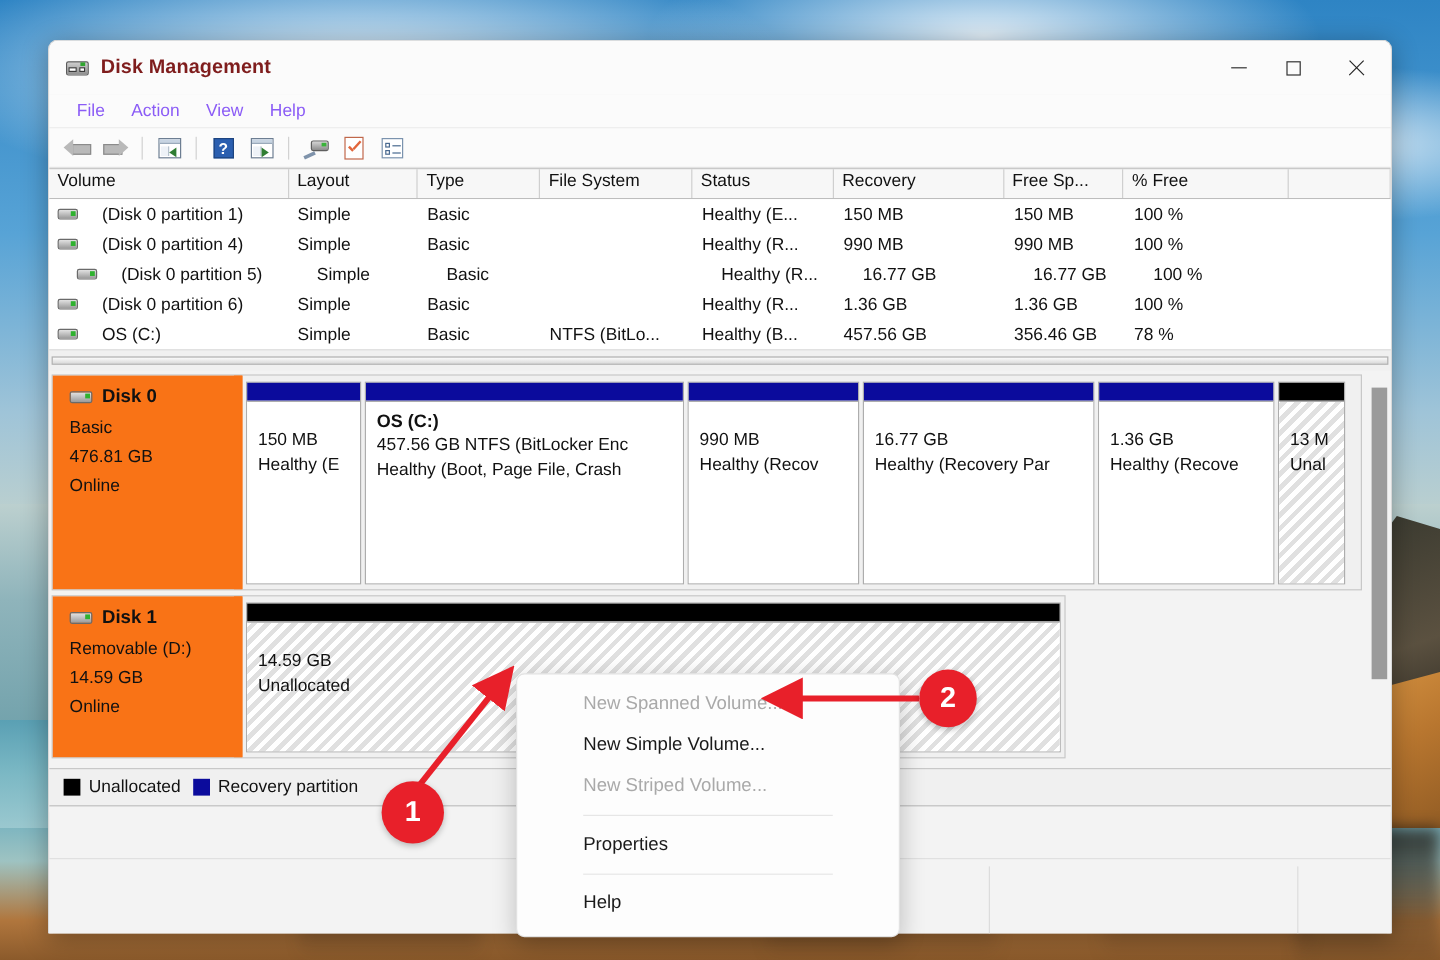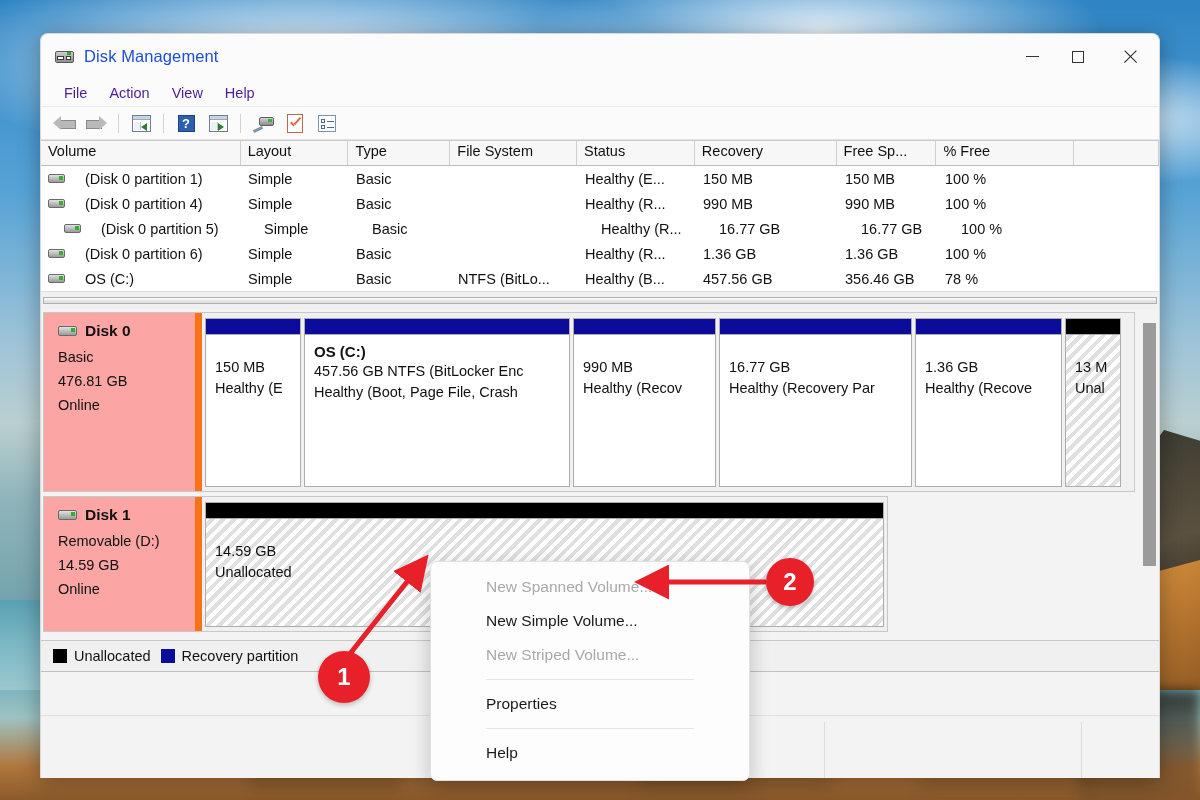--- a/index.html
+++ b/index.html
@@ -77,21 +77,21 @@
     position:relative; border-radius:7px 7px 0 0;
   }
   .titlebar .app-icon {
     margin-left:14px; width:19px; height:17px; position:relative; flex:none;
   }
   .ai-body{position:absolute;left:0;top:3px;width:19px;height:12px;background:linear-gradient(#cfcfcf,#8f8f8f);border:1px solid #5a5a5a;border-radius:2px;}
   .ai-slot{position:absolute;left:2px;top:8px;width:7px;height:4px;background:#fff;border:1px solid #3a3a3a;}
   .ai-slot2{position:absolute;left:11px;top:8px;width:5px;height:4px;background:#fff;border:1px solid #3a3a3a;}
   .ai-grn{position:absolute;left:12px;top:4px;width:4px;height:3px;background:#2fa62f;}
   .titlebar .title {
-    margin-left:10px; font-size:16.5px; color:#1d4ed8; letter-spacing:.1px;
+    margin-left:10px; font-size:16.5px; color:#7f1d1d; letter-spacing:.1px;font-weight:bold;
   }
   .win-btns { position:absolute; right:0; top:0; height:45px; display:flex; }
   .win-btn {
     width:46px; height:45px; display:flex; align-items:center; justify-content:center;
     font-size:15px; color:#1a1a1a;
   }
   .win-btn:last-child { width:58px; }
   .wb-min { width:13px; height:1.5px; background:#333; }
   .wb-max { width:12px; height:12px; border:1.4px solid #333; }
   .wb-close { position:relative; width:14px; height:14px; }
@@ -99,21 +99,21 @@
     content:""; position:absolute; left:-1px; top:6px; width:17px; height:1.4px; background:#222;
   }
   .wb-close:before{transform:rotate(45deg);} .wb-close:after{transform:rotate(-45deg);}
 
   
   .menubar {
     height:28px; background:#fbfbfb; display:flex; align-items:center;
     padding-left:12px; border-bottom:1px solid #eaeaea;
   }
   .menu-item {
-    font-size:14.5px; color:#4c1d95; padding:2px 11px; border-radius:3px;
+    font-size:14.5px; color:#8b5cf6; padding:2px 11px; border-radius:3px;
   }
 
   
   .toolbar {
     height:33px; background:#fbfbfb; display:flex; align-items:center;
     padding-left:8px; gap:2px; border-bottom:1px solid #e3e3e3;
   }
   .tb-btn { width:30px; height:26px; display:flex; align-items:center; justify-content:center; }
   .tb-sep { width:1px; height:19px; background:#d2d2d2; margin:0 5px; }
   .arrow-l,.arrow-r{ width:22px;height:15px; position:relative; }
@@ -168,21 +168,21 @@
     background:linear-gradient(#fbfbfb,#d9d9d9); border:1px solid #b0b0b0;
   }
 
   
   .disk-view { position:relative; background:#f3f3f3; }
   .disk-row {
     position:absolute; left:0; display:flex;
     border:1px solid #c8c8c8; background:#f0f0f0;
   }
   .disk-info {
-    width:158px; background:#fca5a5; border-right:7px solid #f97316;
+    width:158px; background:#f97316; border-right:7px solid #f97316;
     padding:9px 0 0 14px; position:relative;
   }
   .di-title { display:flex; align-items:center; gap:8px; margin-bottom:5px; }
   .di-title .mini-disk { width:19px; height:10px; }
   .di-title span { font-size:15.5px; font-weight:bold; color:#111; }
   .di-line { font-size:14.5px; color:#111; line-height:24px; }
   .parts { flex:1; position:relative; padding:5px 3px 4px 3px; display:flex; gap:3px; }
   .part { position:relative; border:1px solid #adadad; background:#fff; display:flex; flex-direction:column; }
   .part .cap { height:15px; flex:none; }
   .part .cap.primary { background:#0b0b9c; }

